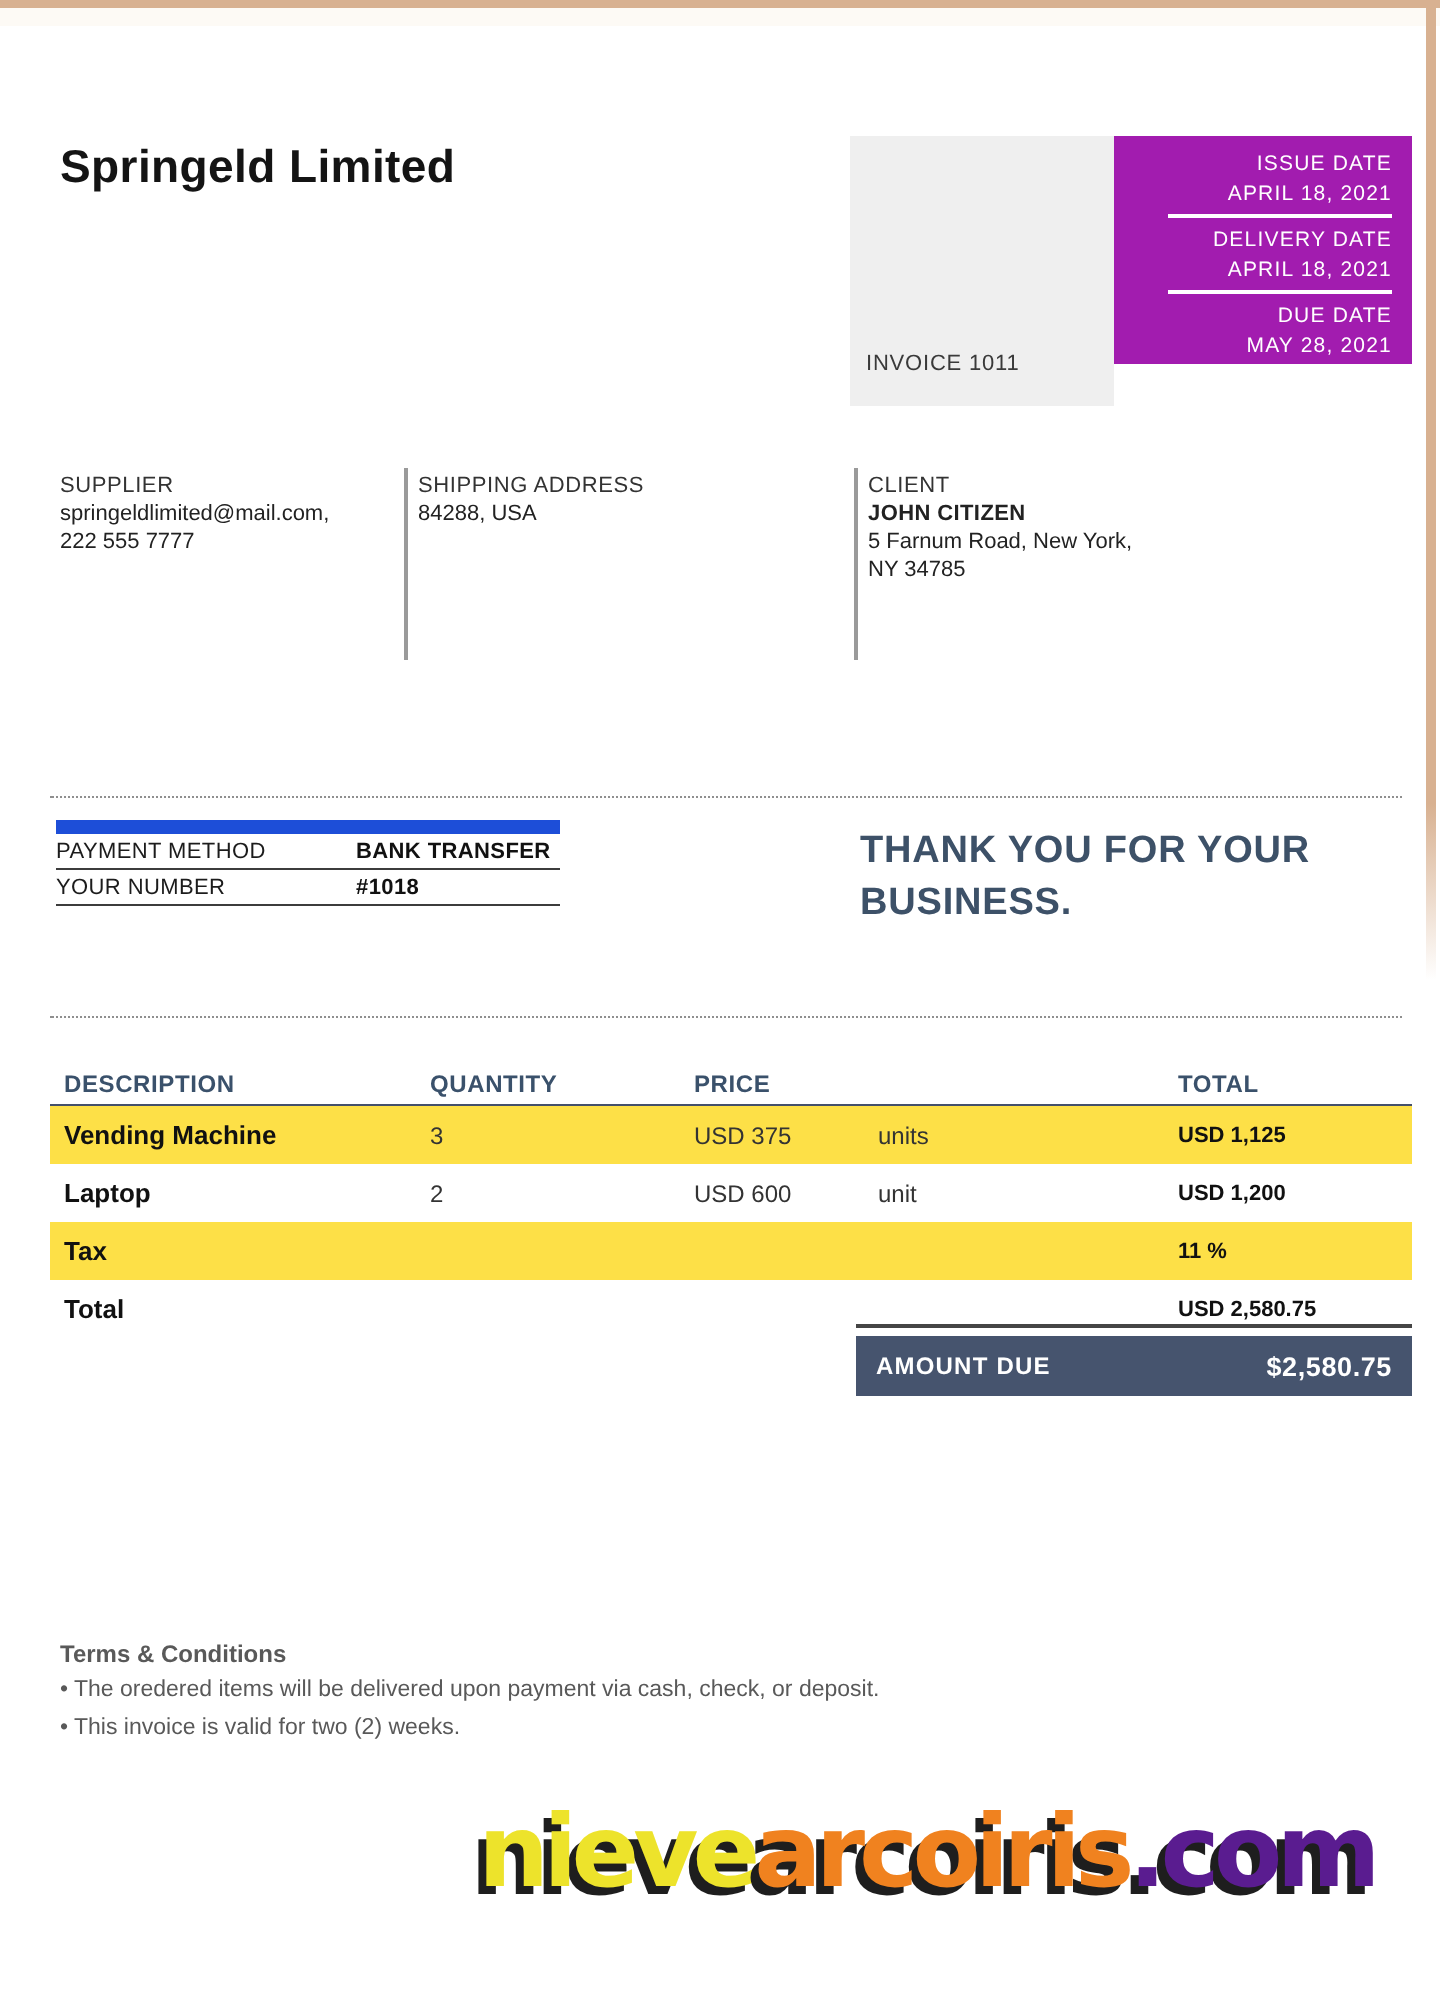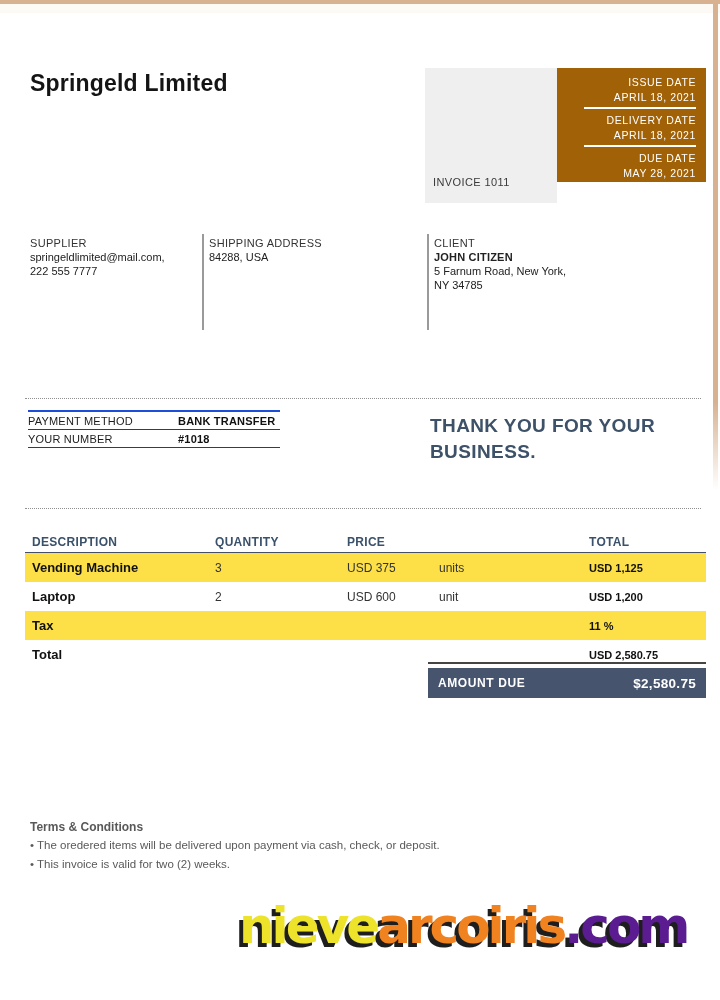--- a/index.html
+++ b/index.html
@@ -35,21 +35,21 @@
   .invoice-box {
     position: absolute; left: 425px; top: 68px; width: 132px; height: 135px;
     background: #efefef;
   }
   .invoice-label {
     position: absolute; left: 8px; bottom: 15px;
     font-size: 11px; color: #3a3a3a; letter-spacing: 0.4px;
   }
   .dates-box {
     position: absolute; left: 557px; top: 68px; width: 149px; height: 114px;
-    background: #a16207; color: #ffffff; text-align: right;
+    background: #a21caf; color: #ffffff; text-align: right;
     padding: 7px 10px 0 16px;
   }
   .date-label { font-size: 10.5px; letter-spacing: 0.6px; line-height: 15px; }
   .date-value { font-size: 10.5px; letter-spacing: 0.6px; line-height: 14px; margin-left: 28px; }
   .date-rule {
     width: 112px; height: 2px; background: #ffffff;
     margin: 3px 0 4px auto;
   }
 
   
@@ -70,21 +70,21 @@
   .dotted {
     position: absolute; left: 25px; width: 676px; height: 0;
     border-top: 1px dotted #8f8f8f;
   }
   .dotted-1 { top: 398px; }
   .dotted-2 { top: 508px; }
 
   
   .payment-table {
     position: absolute; left: 28px; top: 410px; width: 252px;
-    border-top: 2px solid #1d4ed8;
+    border-top: 7px solid #1d4ed8;
   }
   .payment-row {
     display: flex; height: 18px; align-items: center;
     border-bottom: 1.5px solid #3c3c3c;
   }
   .payment-label { width: 150px; font-size: 11px; color: #1c1c1c; letter-spacing: 0.2px; }
   .payment-value { font-size: 11px; font-weight: bold; color: #111; letter-spacing: 0.2px; }
 
   .thank-you {
     position: absolute; left: 430px; top: 413px; width: 265px;

